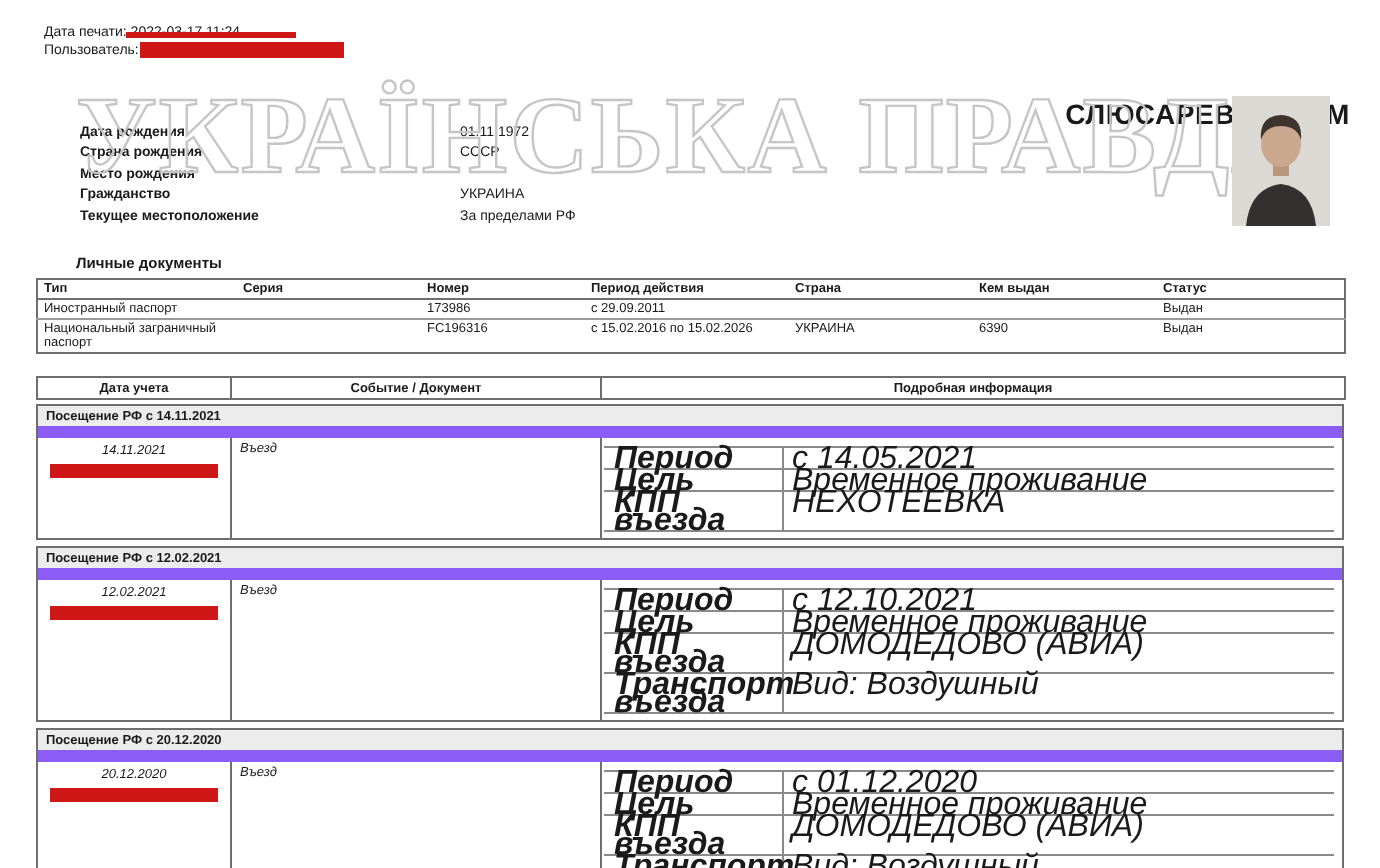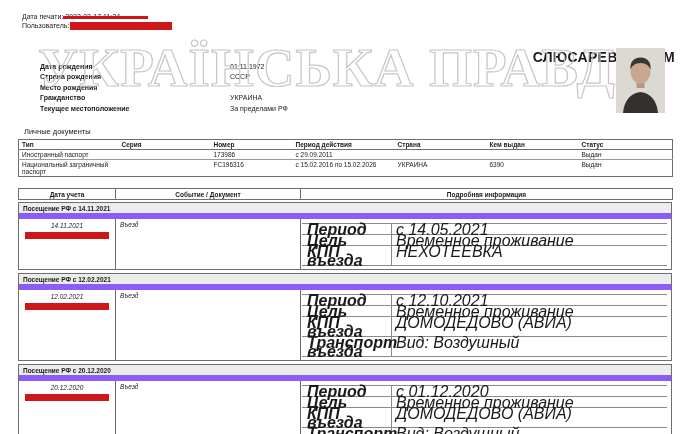--- a/index.html
+++ b/index.html
@@ -22,21 +22,21 @@
          font-size:14px;font-weight:bold;letter-spacing:.3px;}
 
   .info-grid{position:absolute;left:40px;top:62px;font-size:7px;line-height:10.4px;}
   .info-row{display:flex;}
   .info-label{width:190px;font-weight:bold;}
   .info-value{white-space:nowrap;}
 
   .photo{position:absolute;left:616px;top:48px;width:49px;height:65px;z-index:7;}
 
   .content{position:absolute;left:18px;top:127px;width:654px;}
-  .section-title{font-size:7.5px;font-weight:normal;margin:0 0 3px 6px;}
+  .section-title{font-size:7.5px;font-weight:bold;margin:0 0 3px 20px;}
 
   table{border-collapse:collapse;width:654px;font-size:6.5px;table-layout:fixed;}
   .doc-table{border:1px solid #6e6e6e;margin-bottom:11px;}
   .doc-table th{font-weight:bold;text-align:left;padding:1px 3px;border-bottom:1px solid #6e6e6e;}
   .doc-table td{padding:1px 3px;border-bottom:1px solid #9a9a9a;vertical-align:top;}
   .doc-table tr:last-child td{border-bottom:none;}
 
   .facts-header{border:1px solid #6e6e6e;margin-bottom:2px;}
   .facts-header th{font-weight:bold;text-align:center;padding:1.5px 3px;border-right:1px solid #6e6e6e;}
   .facts-header th:last-child{border-right:none;}

